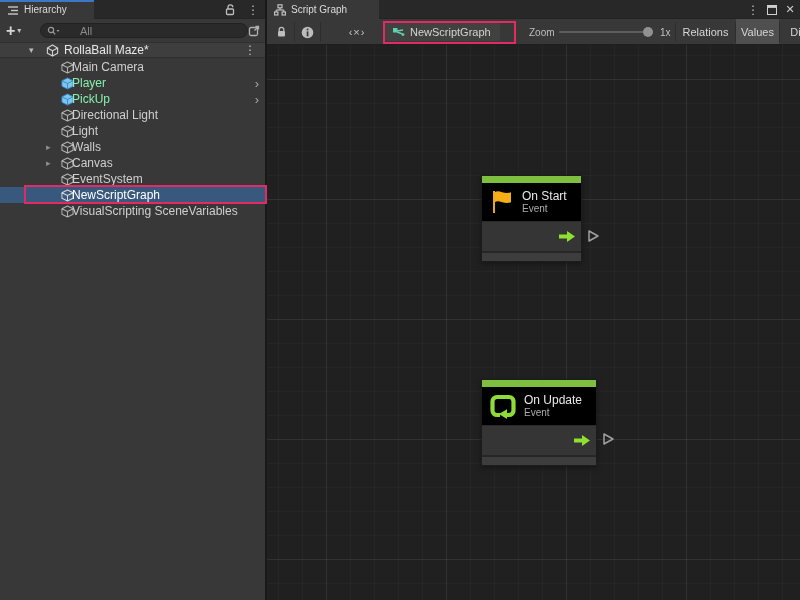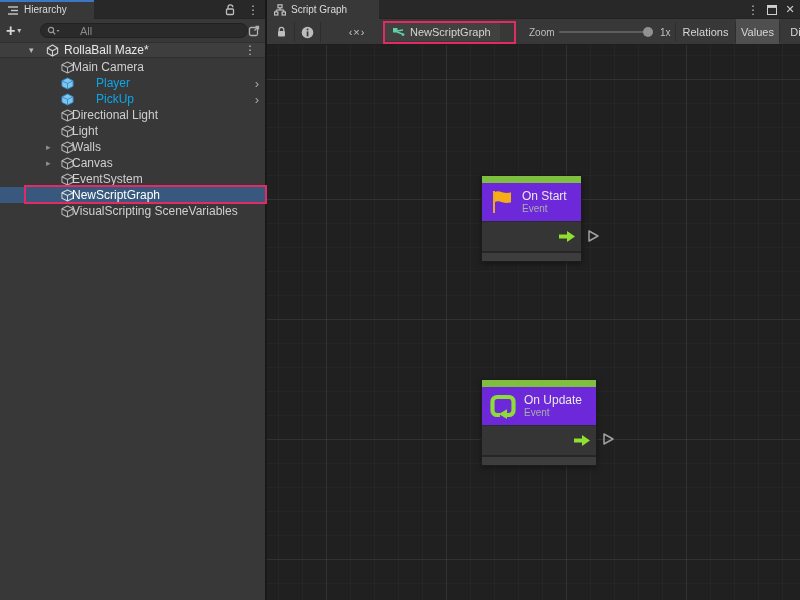--- a/index.html
+++ b/index.html
@@ -31,21 +31,21 @@
   #scene-header { position:absolute; left:0; top:42px; right:0; height:16px; background:#3e3e3e; border-top:1px solid #303030; border-bottom:1px solid #2f2f2f; display:flex; align-items:center; }
   #scene-header .fold { position:absolute; left:29px; font-size:9px; color:#b9b9b9; }
   #scene-header .uicon { position:absolute; left:46px; }
   #scene-header .sname { position:absolute; left:64px; font-size:12px; color:#e8e8e8; white-space:nowrap; }
   #scene-header .kebab { position:absolute; right:9px; }
   #rows { position:absolute; left:0; top:59px; right:0; }
   .row { position:relative; height:16px; display:flex; align-items:center; }
   .row .fold { position:absolute; left:46px; font-size:9px; color:#8f8f8f; }
   .row .gicon { position:absolute; left:61px; }
   .row .lbl { position:absolute; left:72px; font-size:12px; color:#cfcfcf; white-space:nowrap; }
-  .row.prefab .lbl { color:#0ea5e9;margin-left:24px; }
+  .row.prefab .lbl { color:#86efac; }
   .row.selected { background:#38587e; }
   .row.selected .lbl { color:#ffffff; }
   .row .chev { position:absolute; right:6px; font-size:13px; color:#a8a8a8; line-height:1; }
 
   
   #divider { position:absolute; left:265px; top:0; width:2px; height:600px; background:#191919; }
 
   
   #graph { position:absolute; left:267px; top:0; width:533px; height:428px; background:#202020; }
   #graph-tab { width:112px; }
@@ -69,21 +69,21 @@
     background-image:
       linear-gradient(rgba(255,255,255,0.055) 1px, transparent 1px),
       linear-gradient(90deg, rgba(255,255,255,0.055) 1px, transparent 1px),
       linear-gradient(rgba(255,255,255,0.022) 1px, transparent 1px),
       linear-gradient(90deg, rgba(255,255,255,0.022) 1px, transparent 1px);
     background-size:120px 120px, 120px 120px, 24px 24px, 24px 24px;
     background-position:0 34px, 59px 0, 0 10px, 11px 0;
   }
   .node { position:absolute; background:#3d3d3d; border:1px solid #1c1c1c; box-shadow:0 2px 5px rgba(0,0,0,0.35); }
   .nbar { height:7px; background:#7ebf3f; }
-  .nhead { height:38px; display:flex; align-items:center; gap:8px; padding:0 8px; background:#6d28d9; }
+  .nhead { height:38px; display:flex; align-items:center; gap:8px; padding:0 8px; background:#000000; }
   .ntitle { font-size:12px; color:#e9e9e9; line-height:14px; white-space:nowrap; }
   .nsub { font-size:10px; color:#acacac; line-height:12px; }
   .nport { position:relative; height:30px; background:#353535; border-top:1px solid #2b2b2b; }
   .nport .arrow { position:absolute; right:6px; top:9px; }
   .nfoot { height:10px; background:#3d3d3d; border-top:2px solid #262626; }
   .out-tri { position:absolute; }
 
   
   .annot { position:absolute; border:2px solid #e42a63; z-index:50; pointer-events:none; }
   #annot-hier { left:24px; top:185px; width:243px; height:19px; }

